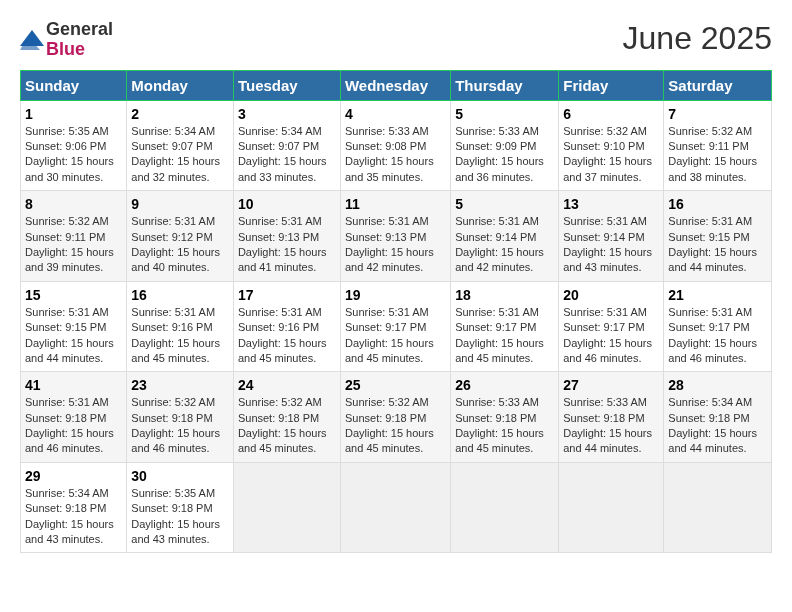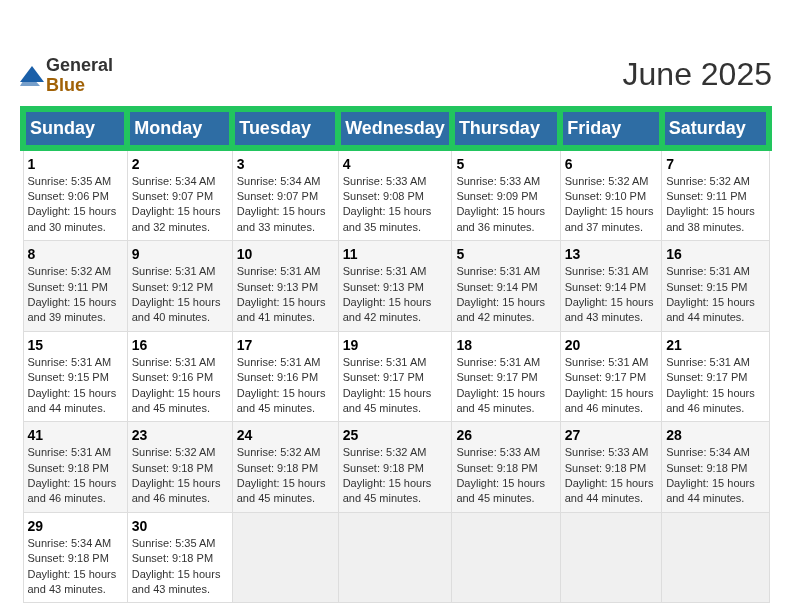--- a/index.html
+++ b/index.html
@@ -8,33 +8,32 @@
       background: #fff;
       width: 792px;
       min-height: 612px;
       padding: 20px;
     }
     .header {
       display: flex;
       justify-content: space-between;
       align-items: flex-start;
       margin-bottom: 10px;
-      margin-top: 36px;
     }
     .logo {
       display: flex;
       align-items: center;
     }
     .logo-text {
       font-size: 18px;
       font-weight: bold;
       line-height: 1.1;
     }
     .logo-general { color: #333; }
-    .logo-blue { color: #a16207; }
+    .logo-blue { color: #be185d; }
     .logo-icon {
       width: 24px;
       height: 20px;
       margin-right: 2px;
     }
     .title-block {
       text-align: center;
     }
     .month-title {
       font-size: 32px;
@@ -51,22 +50,22 @@
       font-size: 11px;
     }
     thead tr {
       background-color: #2e6da4;
       color: white;
     }
     thead th {
       padding: 6px 4px;
       text-align: left;
       font-weight: bold;
-      font-size: 18px;
-      border: 6px solid #22c55e;
+      font-size: 15px;
+      border: 1px solid #22c55e;
     }
     tbody tr {
       border-bottom: 1px solid #ccc;
     }
     tbody td {
       vertical-align: top;
       padding: 5px 4px;
       border: 1px solid #ddd;
       width: 113px;
       min-height: 80px;

